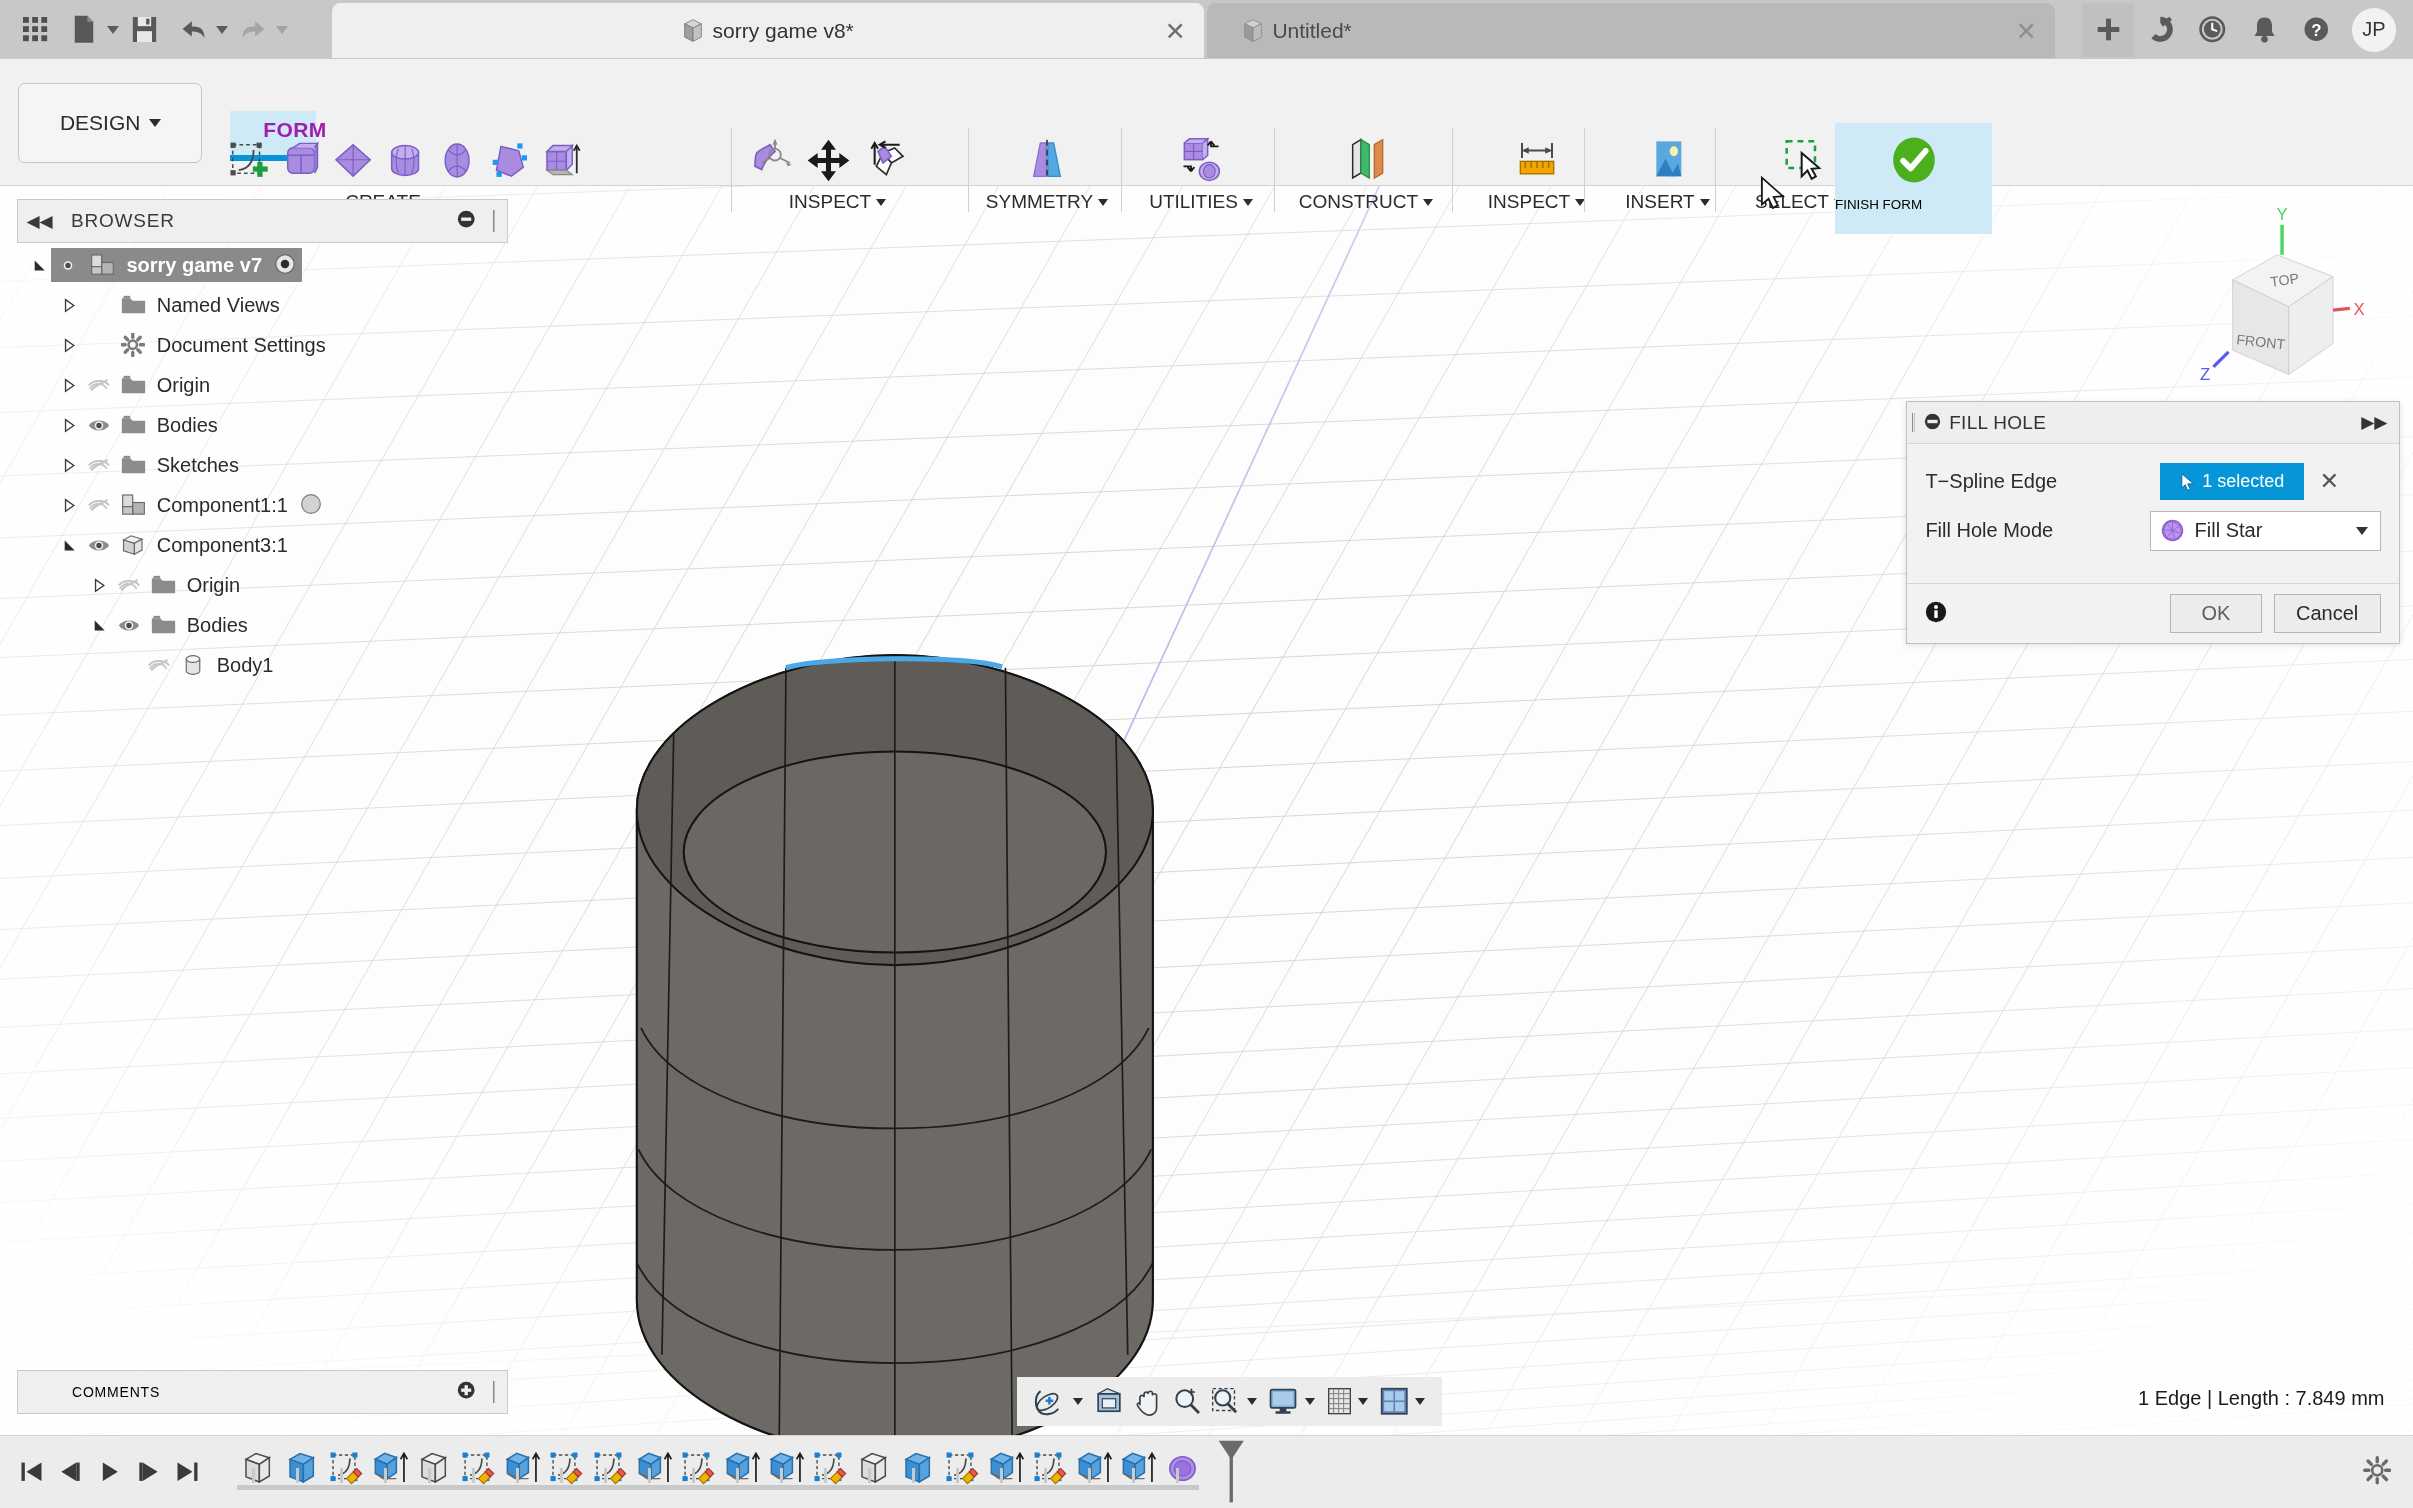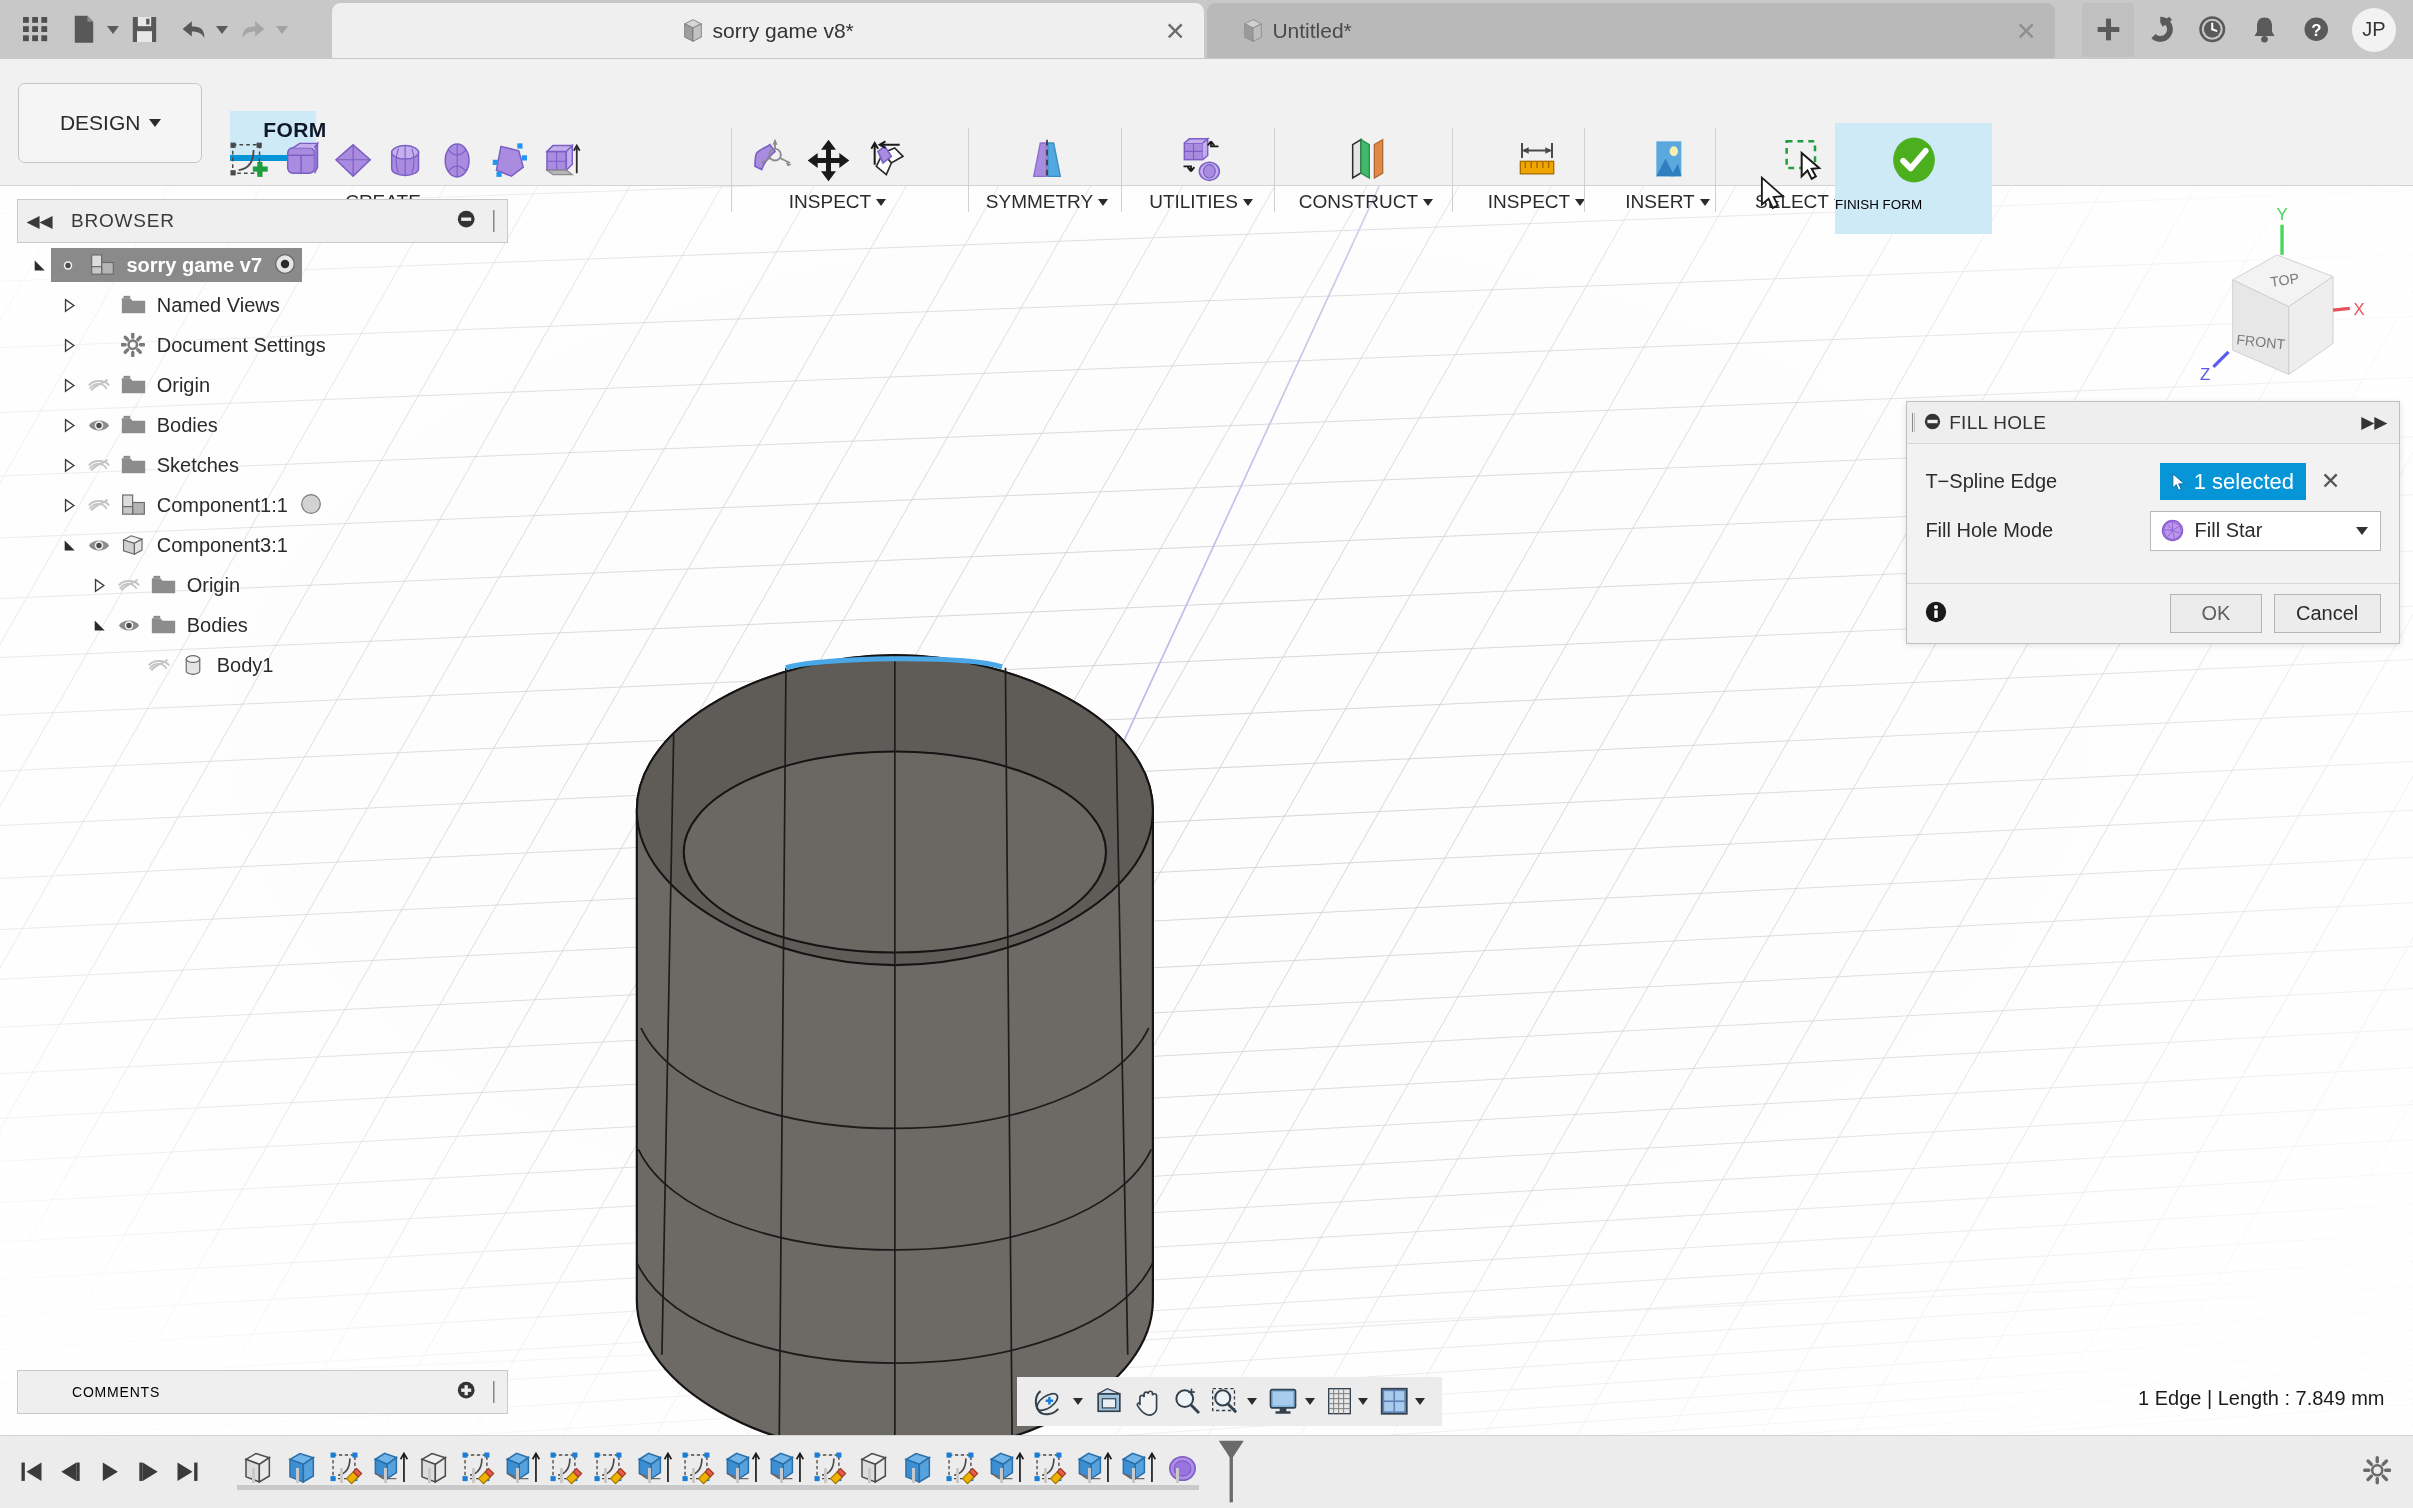--- a/index.html
+++ b/index.html
@@ -66,21 +66,21 @@
     display:flex; align-items:center; justify-content:center; gap:8.4px;
     cursor:pointer;
   }
   #design-dd .lbl { font-size:21px; color:#2b2b2b; }
 
   #formtab {
     position:absolute; left:230px; top:52px; width:86px; height:50px;
     background:#cfeaf7; display:flex; align-items:flex-start; justify-content:center;
     cursor:pointer;
   }
-  #formtab .t { font-size:21px; color:#0f172a; font-weight:600; padding-top:6.7px; letter-spacing:0.4px;margin-left:44px;}
+  #formtab .t { font-size:21px; color:#a21caf; font-weight:600; padding-top:6.7px; letter-spacing:0.4px;margin-left:44px;}
   #formtab .u { position:absolute; left:0; bottom:0; width:100%; height:5.9px; background:#0696d7; }
 
   .panel { position:absolute; top:64px; height:117px; }
   .panel .items { display:flex; align-items:flex-start; gap:0px; height:74px; }
   .tool { width:auto; min-width:52px; padding:0 5.9px; height:74px; display:flex; align-items:center; justify-content:center; cursor:pointer; }
   .panel .plabel {
     position:absolute; bottom:27px; left:0; width:100%;
     text-align:center; font-size:19px; color:#2b2b2b; white-space:nowrap;
   }
   .panel .plabel .cv { display:inline-block; width:0;height:0;
@@ -134,21 +134,21 @@
   #dlg-title .grip2 { width:3.4px;height:18.4px;border-left:1.7px solid #8a8a8a;border-right:1.7px solid #c2c2c2; margin-left:5px;}
   #dlg-title .minus { margin-left:8.4px; }
   #dlg-title .tt { font-size:19px; color:#333; margin-left:8.4px; letter-spacing:0.3px;}
   #dlg-title .pin { position:absolute; right:11.7px; color:#333; font-size:17px; }
   #dlg-body { padding:13.4px 18.4px 0 18.4px; }
   .drow { display:flex; align-items:center; height:49px; }
   .drow .dl { font-size:20px; color:#2b2b2b; width:235px; }
   .selbtn {
     background:#0696d7; color:#fff; height:37px; min-width:144px;
     display:flex; align-items:center; justify-content:center; gap:6.7px;
-    font-size:22px; cursor:pointer; padding:0 11.7px;
+    font-size:18px; cursor:pointer; padding:0 11.7px;
   }
   .xbtn { margin-left:15px; font-size:23.5px; color:#555; cursor:pointer; line-height:1; }
   .dropdown {
     background:#fff; border:0.8px solid #b8b8b8; height:40px; width:240px;
     display:flex; align-items:center; padding:0 8.4px; gap:10px; cursor:pointer; position:relative;
   }
   .dropdown .dv { font-size:20px; color:#2b2b2b; }
   .dropdown .dc { position:absolute; right:11.7px; width:0;height:0;
     border-left:6.7px solid transparent;border-right:6.7px solid transparent;border-top:8.4px solid #333; }
   .chk { width:27px;height:27px;border:0.8px solid #8a8a8a;border-radius:3.4px;

